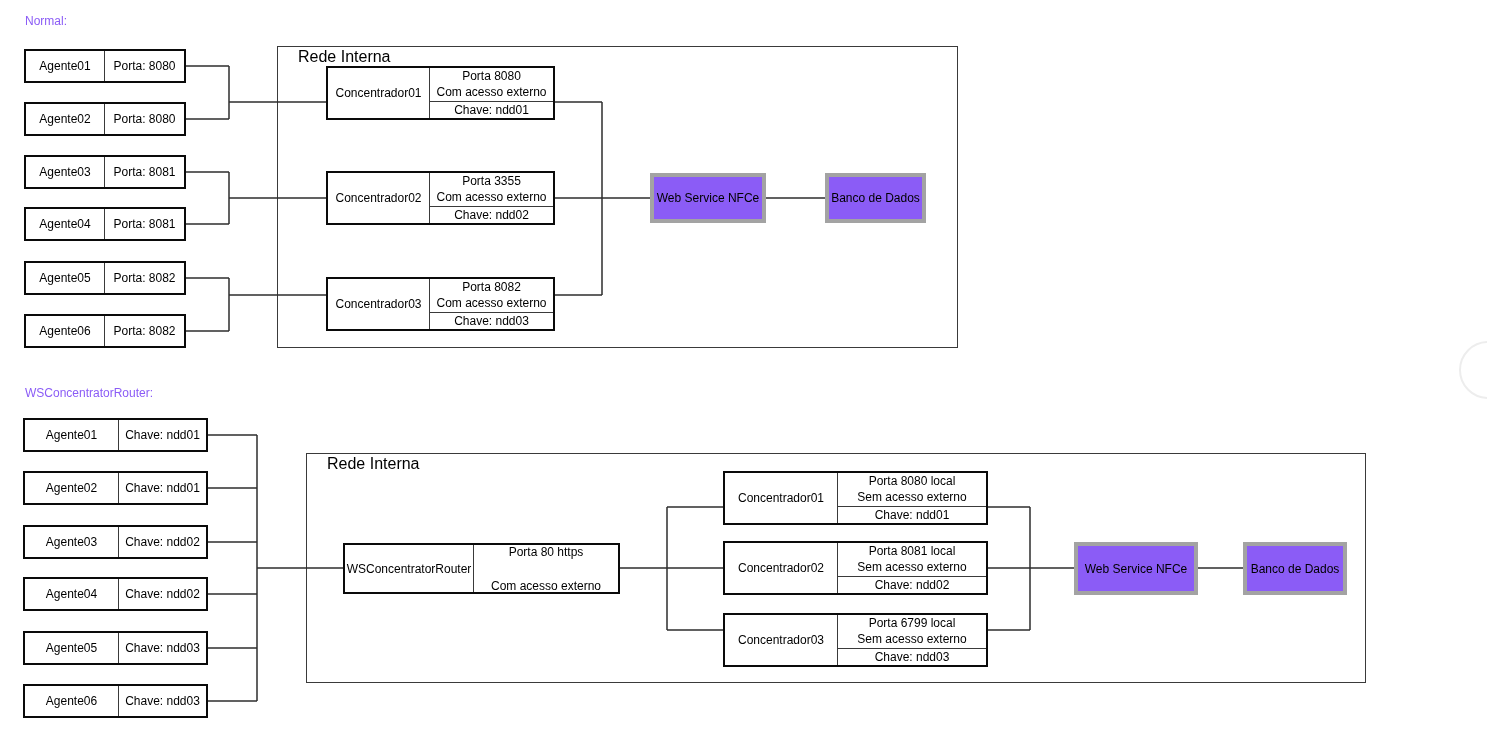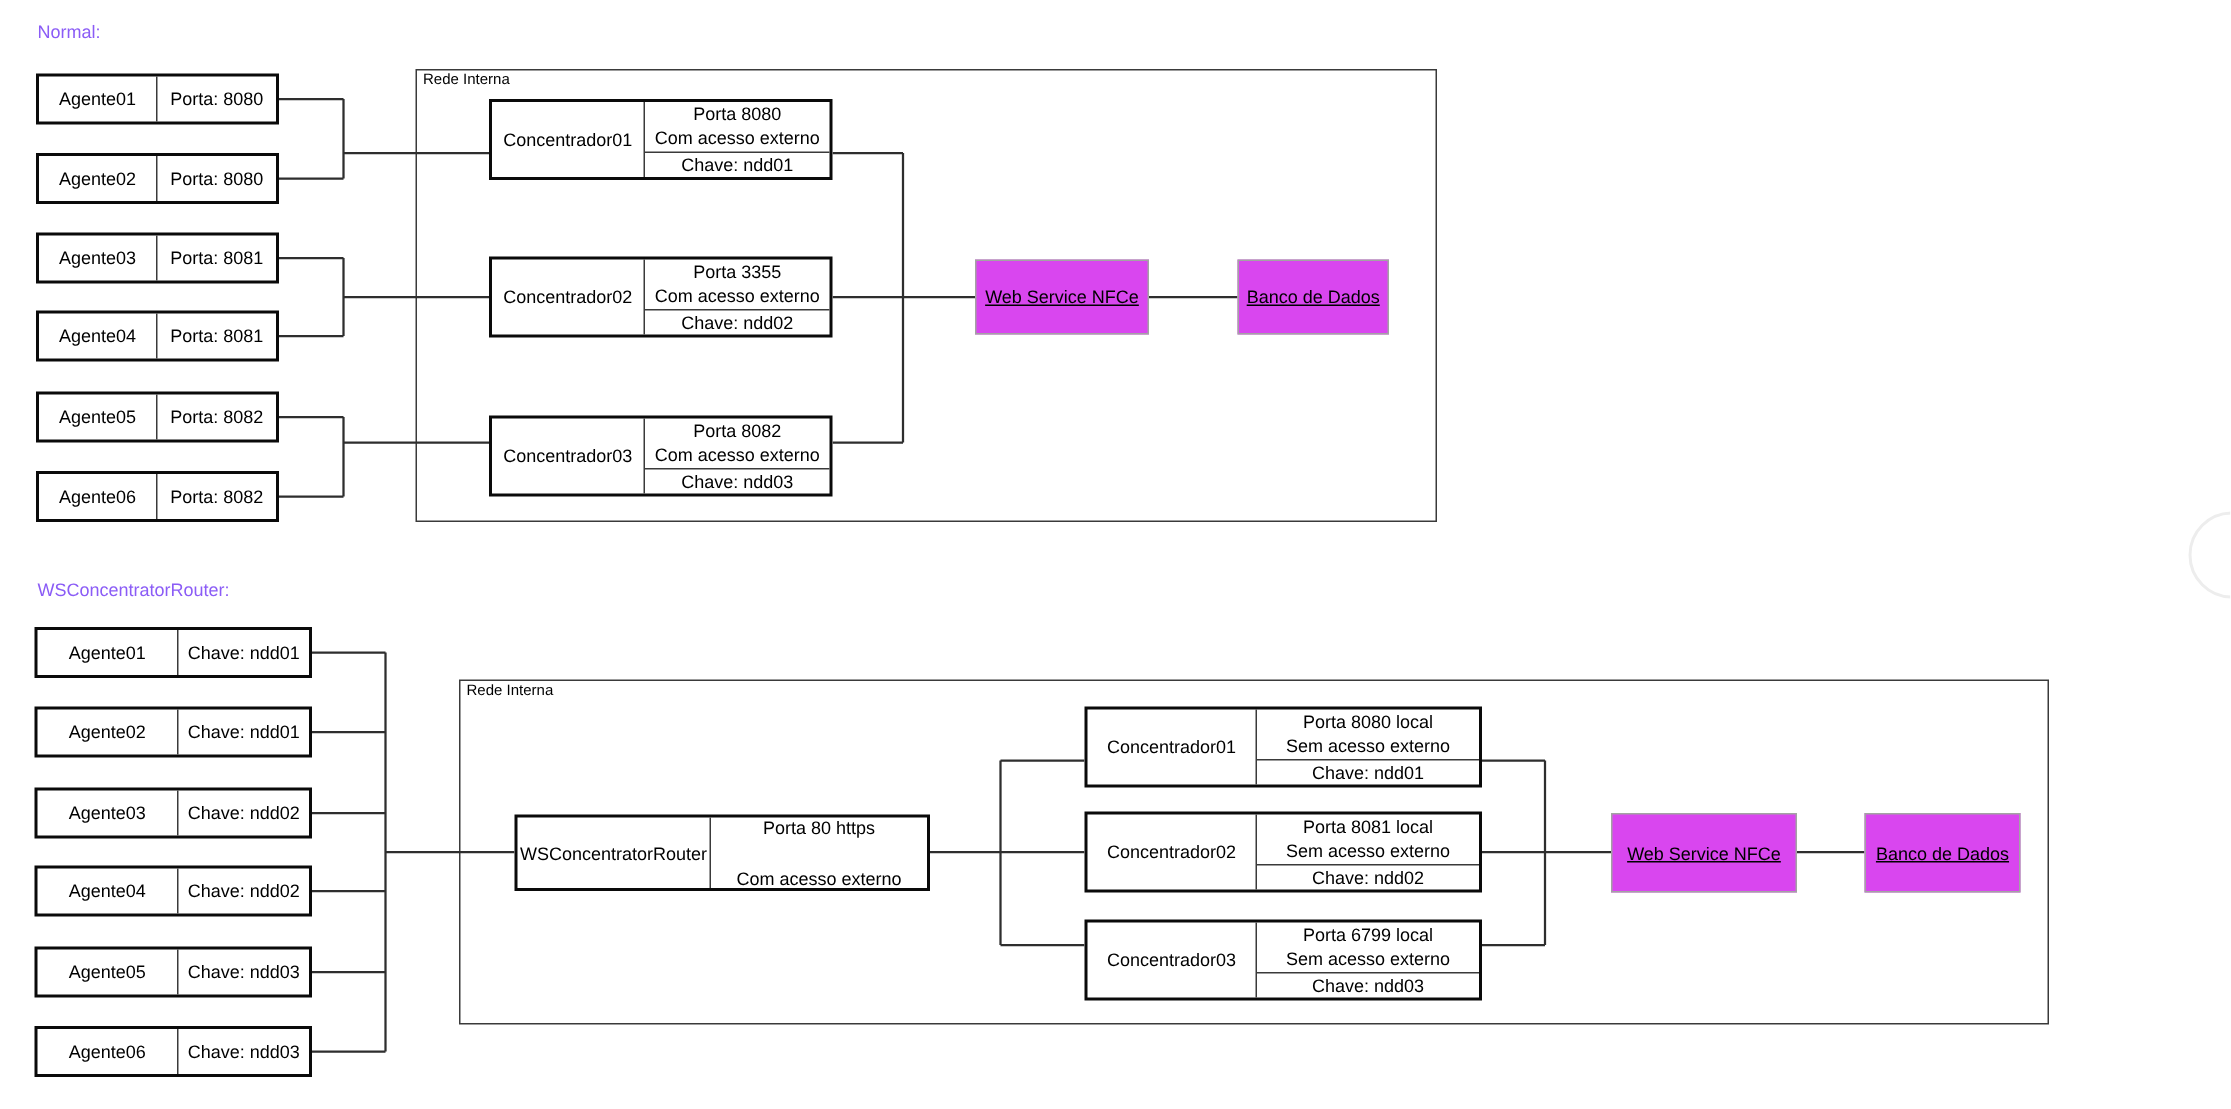--- a/index.html
+++ b/index.html
@@ -3,33 +3,33 @@
 <meta charset="utf-8">
 <style>
   html,body { margin:0; padding:0; background:#fff; }
   .canvas {
     position:relative; width:1487px; height:739px; background:#ffffff;
     font-family:"Liberation Sans", sans-serif; font-size:12px; color:#000;
     overflow:hidden;
   }
   .title { position:absolute; font-size:12px; color:#8b5cf6; }
   .container-box { position:absolute; border:1px solid #3a3a3a; box-sizing:border-box; }
-  .container-label { position:absolute; top:1px; left:4px; font-size:10px; }
+  .container-label { position:absolute; top:1px; left:20px; font-size:16px; }
   .thick-box {
     position:absolute; border:2px solid #0a0a0a; background:#fff;
     display:flex; box-sizing:border-box; z-index:3;
   }
   .cell { display:flex; align-items:center; justify-content:center; text-align:center; }
   .name-cell { border-right:1px solid #3a3a3a; box-sizing:border-box; }
   .rows { display:flex; flex-direction:column; }
   .rrow { flex:1; display:flex; align-items:center; justify-content:center; text-align:center; }
   .rrow.key { border-top:1px solid #3a3a3a; }
   .plain-box {
-    position:absolute; border:1px solid #a3a3a3; background:#d946ef; box-sizing:border-box;
-    display:flex; align-items:center; justify-content:center; text-align:center; z-index:3;text-decoration:underline;
+    position:absolute; border:4px solid #a3a3a3; background:#8b5cf6; box-sizing:border-box;
+    display:flex; align-items:center; justify-content:center; text-align:center; z-index:3;
   }
   svg.wires { position:absolute; left:0; top:0; z-index:2; }
   .edge-circle {
     position:absolute; width:54px; height:54px; border:2px solid #ededed;
     border-radius:50%; right:-30px; top:341px; z-index:1;
   }
 </style>
 </head>
 <body>
 

